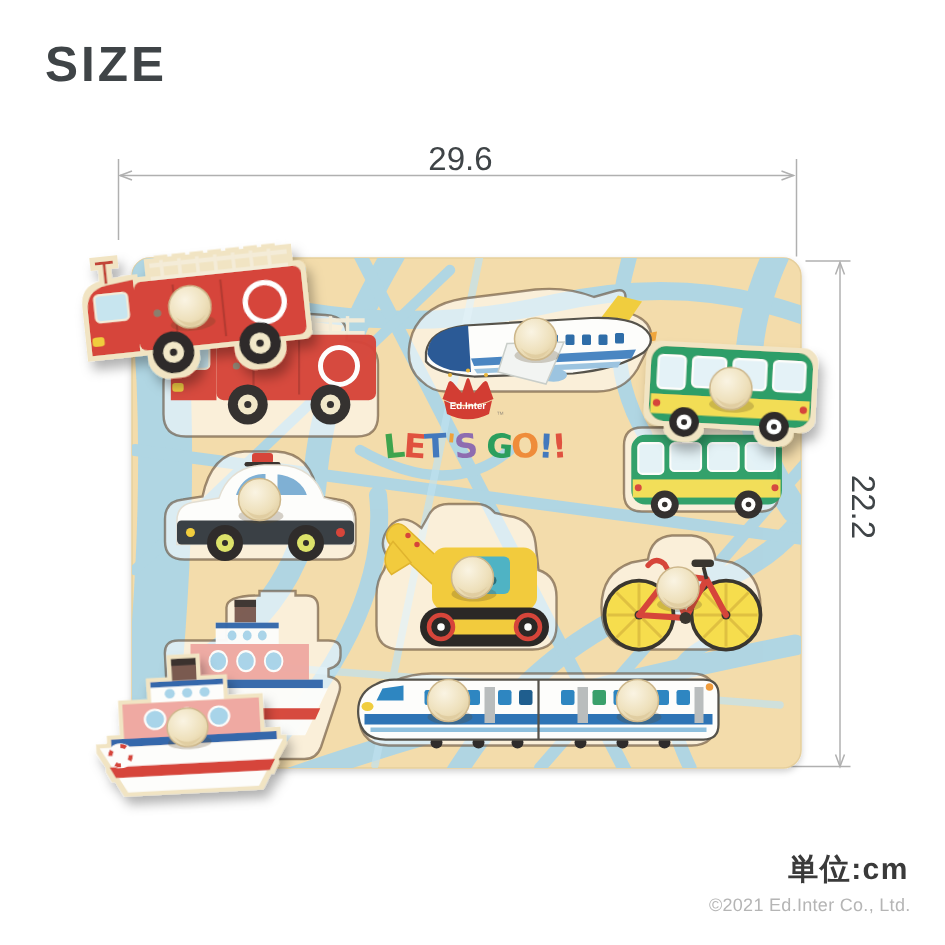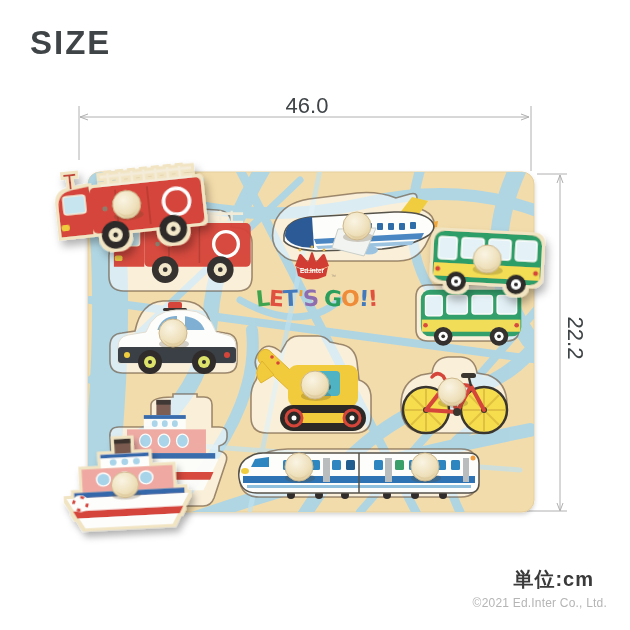--- a/index.html
+++ b/index.html
@@ -4,21 +4,21 @@
 <style>
   html,body{margin:0;padding:0;background:#ffffff;}
   .stage{position:relative;width:630px;height:630px;background:#fff;overflow:hidden;
          font-family:"Liberation Sans","DejaVu Sans",sans-serif;}
   .stage svg{position:absolute;left:0;top:0;}
   .size-title{position:absolute;left:30px;top:24px;font-size:33px;font-weight:600;
               letter-spacing:2px;color:#3f4447;}
   .dim-label{position:absolute;font-size:22px;color:#3f4447;text-align:center;}
   #dim-w{left:283px;top:93px;width:48px;}
   #dim-h{left:551px;top:325px;width:48px;height:26px;transform:rotate(90deg);}
-  .unit-label{position:absolute;right:36px;top:566px;font-size:20px;font-weight:700;
+  .unit-label{position:absolute;right:24px;top:566px;font-size:20px;font-weight:700;
               color:#3a3a3a;letter-spacing:1px;margin-left:12px;}
   .copyright{position:absolute;right:23px;top:596px;font-size:12px;color:#b5b5b5;letter-spacing:.2px;}
   .slogan{position:absolute;left:256px;top:288px;width:110px;white-space:nowrap;}
   .slogan-ch{display:inline-block;font-family:"DejaVu Sans",sans-serif;font-weight:700;
              font-size:22px;letter-spacing:-1px;line-height:1;}
 </style>
 </head>
 <body>
 
 <div class="stage">
@@ -331,19 +331,19 @@
       <use href="#knob" transform="translate(56,28)"></use>
     </g>
     <g filter="url(#pieceFx)" transform="translate(58,437) rotate(-3,68,46) scale(0.97,0.92)">
       <use href="#v-ship"></use>
       <use href="#knob" transform="translate(69,52)"></use>
     </g>
   </g>
 </svg>
 
 <div class="size-title">SIZE</div>
-<div class="dim-label" id="dim-w">46.0</div>
+<div class="dim-label" id="dim-w">29.6</div>
 <div class="dim-label" id="dim-h">22.2</div>
 <div class="slogan"><span class="slogan-ch" style="color: rgb(63, 164, 77); transform: rotate(-6deg);">L</span><span class="slogan-ch" style="color: rgb(224, 82, 63); transform: rotate(4deg);">E</span><span class="slogan-ch" style="color: rgb(67, 121, 189); transform: rotate(-3deg);">T</span><span class="slogan-ch" style="color: rgb(239, 162, 58); transform: rotate(5deg);">'</span><span class="slogan-ch" style="color: rgb(142, 108, 176); transform: rotate(-5deg);">S</span><span class="slogan-ch" style="color: rgb(0, 0, 0); transform: rotate(0deg);">&nbsp;</span><span class="slogan-ch" style="color: rgb(43, 158, 93); transform: rotate(4deg);">G</span><span class="slogan-ch" style="color: rgb(239, 140, 58); transform: rotate(-5deg);">O</span><span class="slogan-ch" style="color: rgb(67, 121, 189); transform: rotate(3deg);">!</span><span class="slogan-ch" style="color: rgb(224, 82, 63); transform: rotate(-4deg);">!</span></div>
 <div class="unit-label">単位:cm</div>
 <div class="copyright">©2021 Ed.Inter Co., Ltd.</div>
 
 </div>
 
 </body></html>

